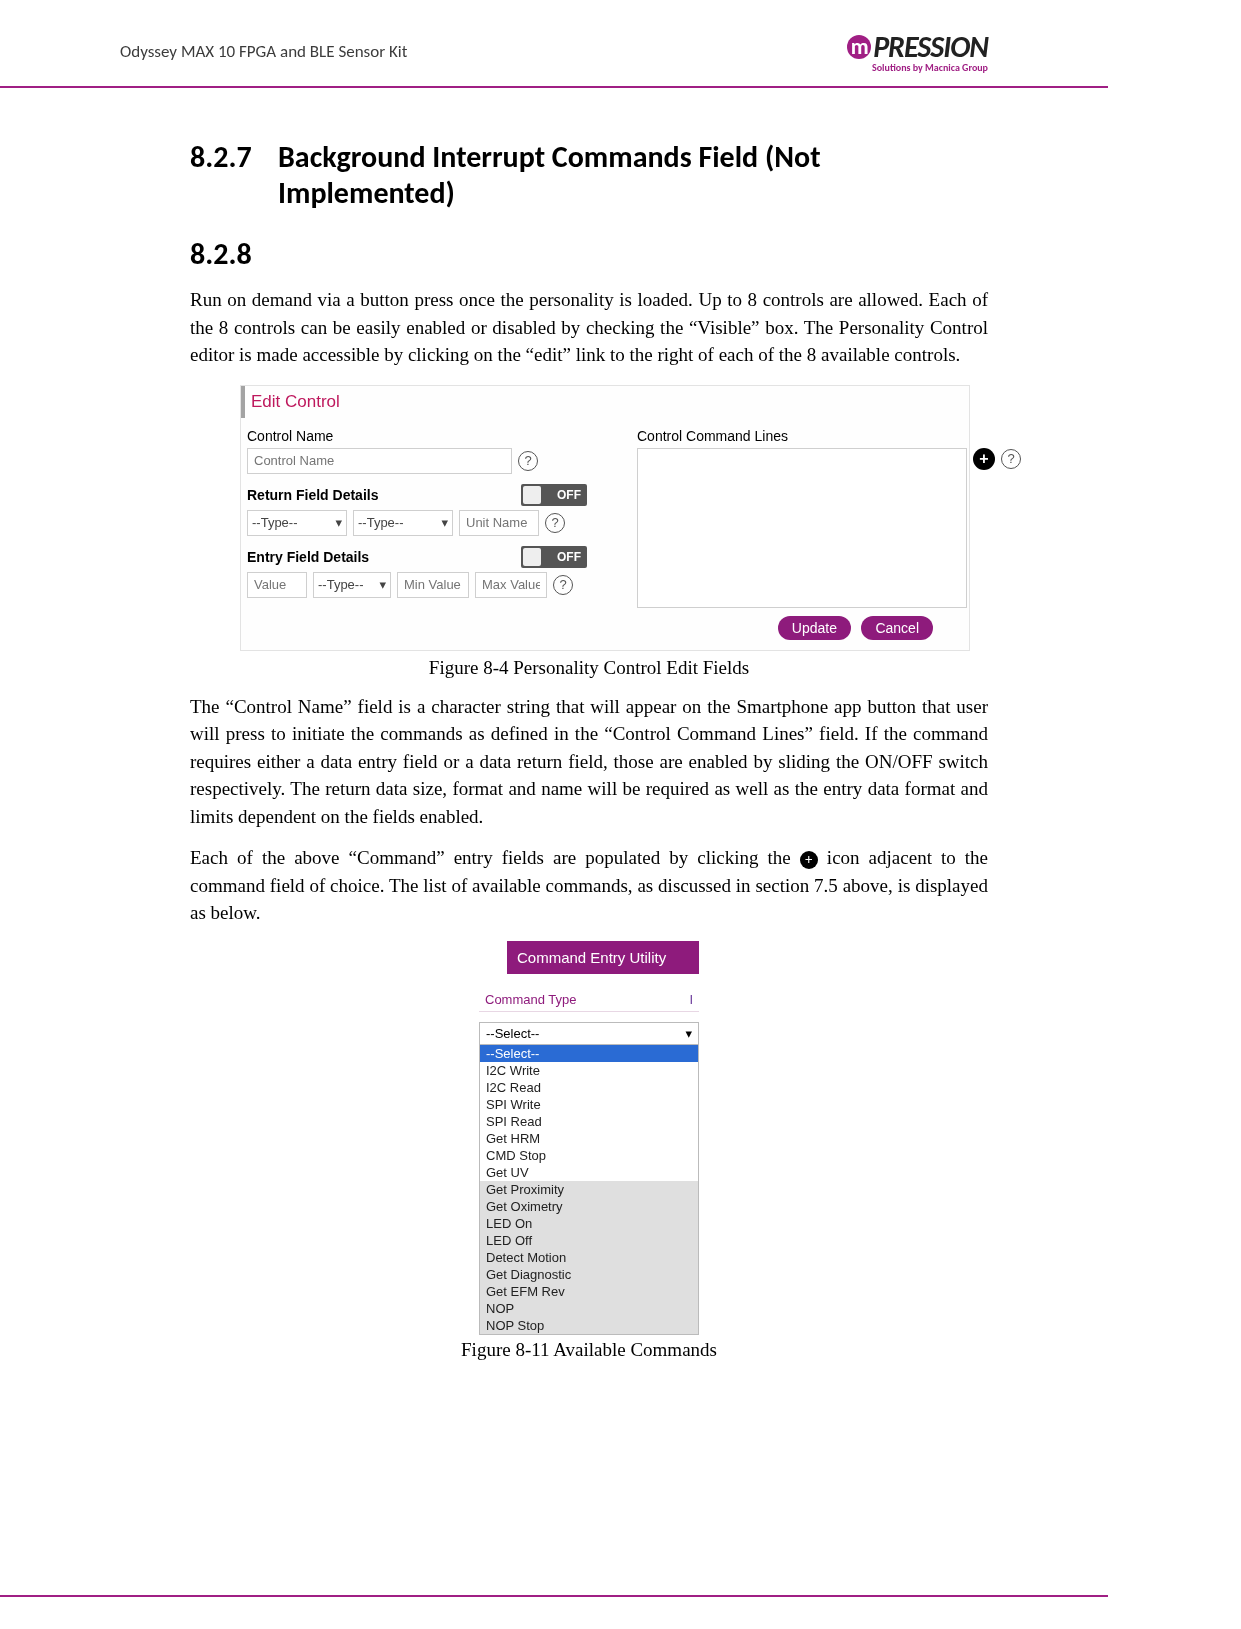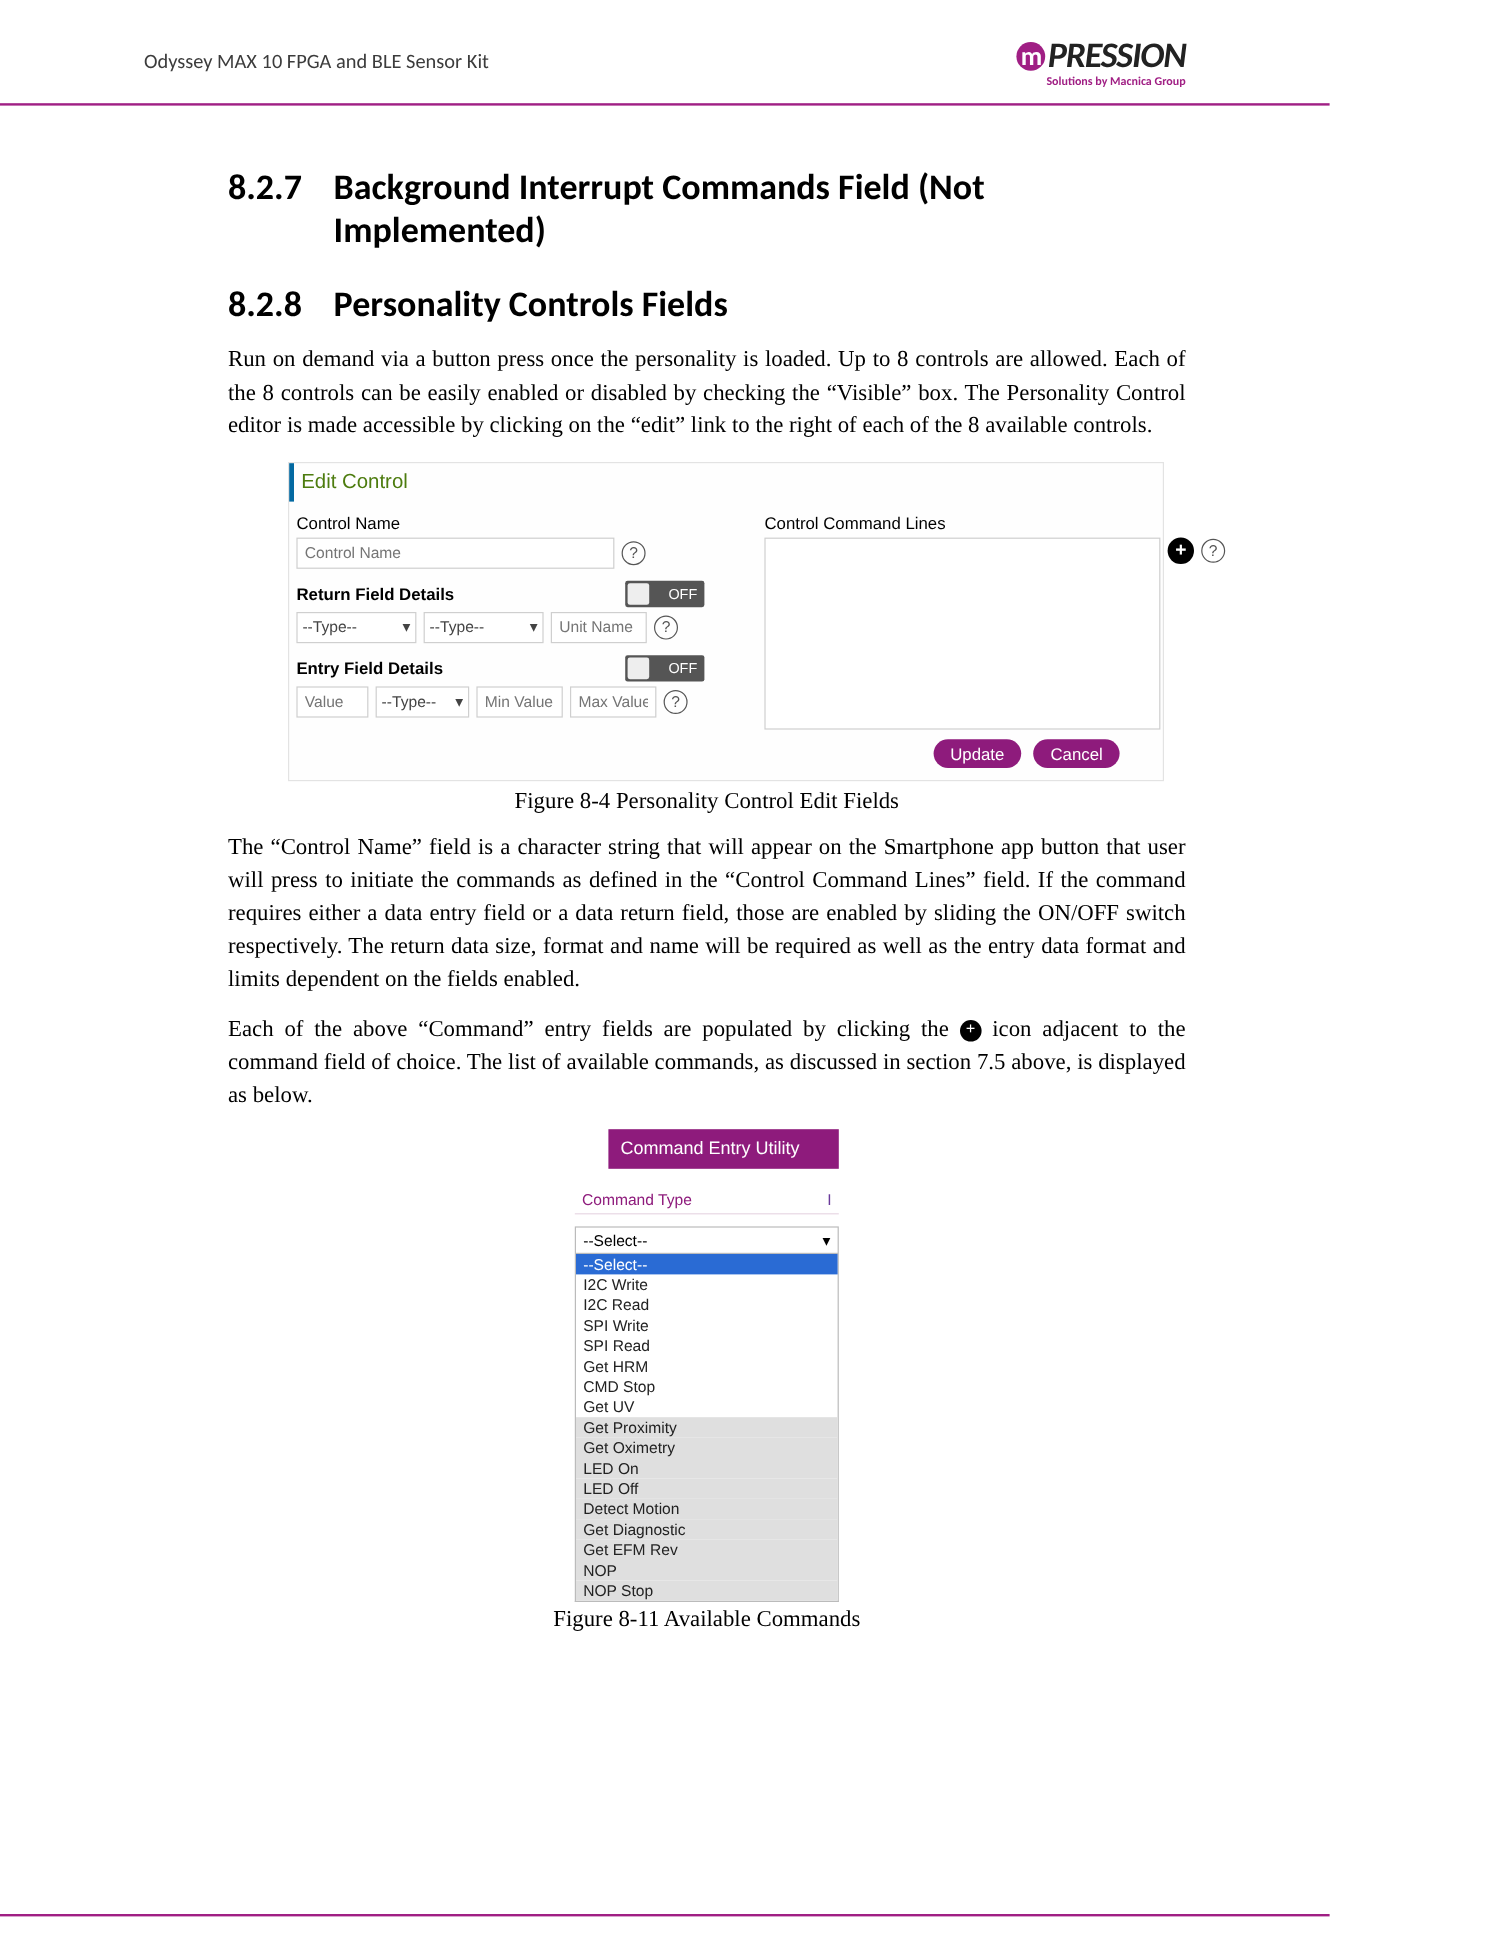--- a/index.html
+++ b/index.html
@@ -16,34 +16,34 @@
   
   .content { padding-top: 50px; padding-left: 70px; padding-right: 0; }
   .sec-row { display: flex; align-items: baseline; margin-bottom: 6px; }
   .sec-num { font-family: Calibri, Arial, sans-serif; font-weight: 700; font-size: 30px; width: 88px; flex-shrink:0; }
   .sec-title { font-family: Calibri, Arial, sans-serif; font-weight: 700; font-size: 30px; line-height: 1.2; }
   .sec-gap { height: 18px; }
   
   .body { font-size: 19px; line-height: 1.45; text-align: justify; margin: 14px 0; }
   
   .fig-box { margin: 16px 0 6px 50px; width: 730px; background: #fefefe; border: 1px solid #e3e3e3; padding: 0 10px 10px 6px; font-family: Arial, Helvetica, sans-serif; }
-  .fig-hdr { color: #4d7c0f; font-size: 17px; padding: 6px 0 6px 0; border-left: 4px solid #0369a1; margin-left:-6px; padding-left:6px;}
+  .fig-hdr { color: #be185d; font-size: 17px; padding: 6px 0 6px 0; border-left: 4px solid #a3a3a3; margin-left:-6px; padding-left:6px;}
   .fig-cols { display: flex; gap: 30px; }
   .fig-left { flex: 0 0 340px; }
   .fig-right { flex: 1; padding-left: 20px; }
   .lbl { font-size: 14px; margin-top: 10px; }
   .lbl b { font-weight: 700; }
   .fld-row { display: flex; align-items: center; gap: 6px; margin-top: 4px; }
   .inp { border: 1px solid #cfcfcf; background: #fff; height: 26px; font-size: 13px; padding: 0 6px; color:#999; }
   .inp.small { width: 80px; }
   .inp.wide { width: 265px; }
   .sel { border: 1px solid #cfcfcf; background: #fff; height: 26px; font-size: 13px; padding: 0 4px; display:inline-flex; align-items:center; justify-content:space-between; color:#444;}
   .sel .caret { margin-left:4px;}
   .help { width: 20px; height: 20px; border: 1.5px solid #555; border-radius: 50%; display: inline-flex; align-items: center; justify-content: center; font-size: 13px; color:#555;}
-  .toggle { width: 66px; height: 22px; background: #555; color: #fff; font-size: 12px; font-weight:400; display: inline-flex; align-items: center; justify-content: flex-end; padding: 0 6px; border-radius: 2px; position: relative; }
+  .toggle { width: 66px; height: 22px; background: #555; color: #fff; font-size: 12px; font-weight:700; display: inline-flex; align-items: center; justify-content: flex-end; padding: 0 6px; border-radius: 2px; position: relative; }
   .toggle::before { content:""; position:absolute; left:2px; top:2px; width:18px; height:18px; background:#eee; border-radius:2px;}
   .ta { width: 330px; height: 160px; border: 1px solid #cfcfcf; background:#fff; }
   .plus-icon { width: 22px; height: 22px; background: #000; color: #fff; border-radius: 50%; display:inline-flex; align-items:center; justify-content:center; font-weight:900; font-size:16px;}
   .btn-row { text-align: right; margin-top: 8px; padding-right: 26px;}
   .pill { display: inline-block; background: #8e1b7c; color: #fff; border-radius: 14px; padding: 4px 14px; font-size: 14px; margin-left: 6px; }
   .caption { text-align: center; font-size: 19px; margin-top: 4px; }
   
   .inline-plus { display:inline-flex; width:18px; height:18px; background:#000; color:#fff; border-radius:50%; align-items:center; justify-content:center; font-size:14px; font-weight:900; vertical-align:middle;}
   
   .fig2 { margin: 6px auto 0 auto; width: 220px; font-family: Arial, Helvetica, sans-serif; font-size: 13px; }
@@ -88,21 +88,20 @@
 
     <div class="sec-row">
       <div class="sec-num">8.2.7</div>
       <div class="sec-title">Background Interrupt Commands Field (Not Implemented)</div>
     </div>
 
     <div class="sec-gap"></div>
 
     <div class="sec-row">
       <div class="sec-num">8.2.8</div>
-      <div class="sec-title">Personality Controls Fields</div>
     </div>
 
     <p class="body">Run on demand via a button press once the personality is loaded.  Up to 8 controls are allowed.  Each of the 8 controls can be easily enabled or disabled by checking the “Visible” box.  The Personality Control editor is made accessible by clicking on the “edit” link to the right of each of the 8 available controls.</p>
 
     <div class="fig-box">
       <div class="fig-hdr">Edit Control</div>
       <div class="fig-cols">
         <div class="fig-left">
           <div class="lbl">Control Name</div>
           <div class="fld-row">

